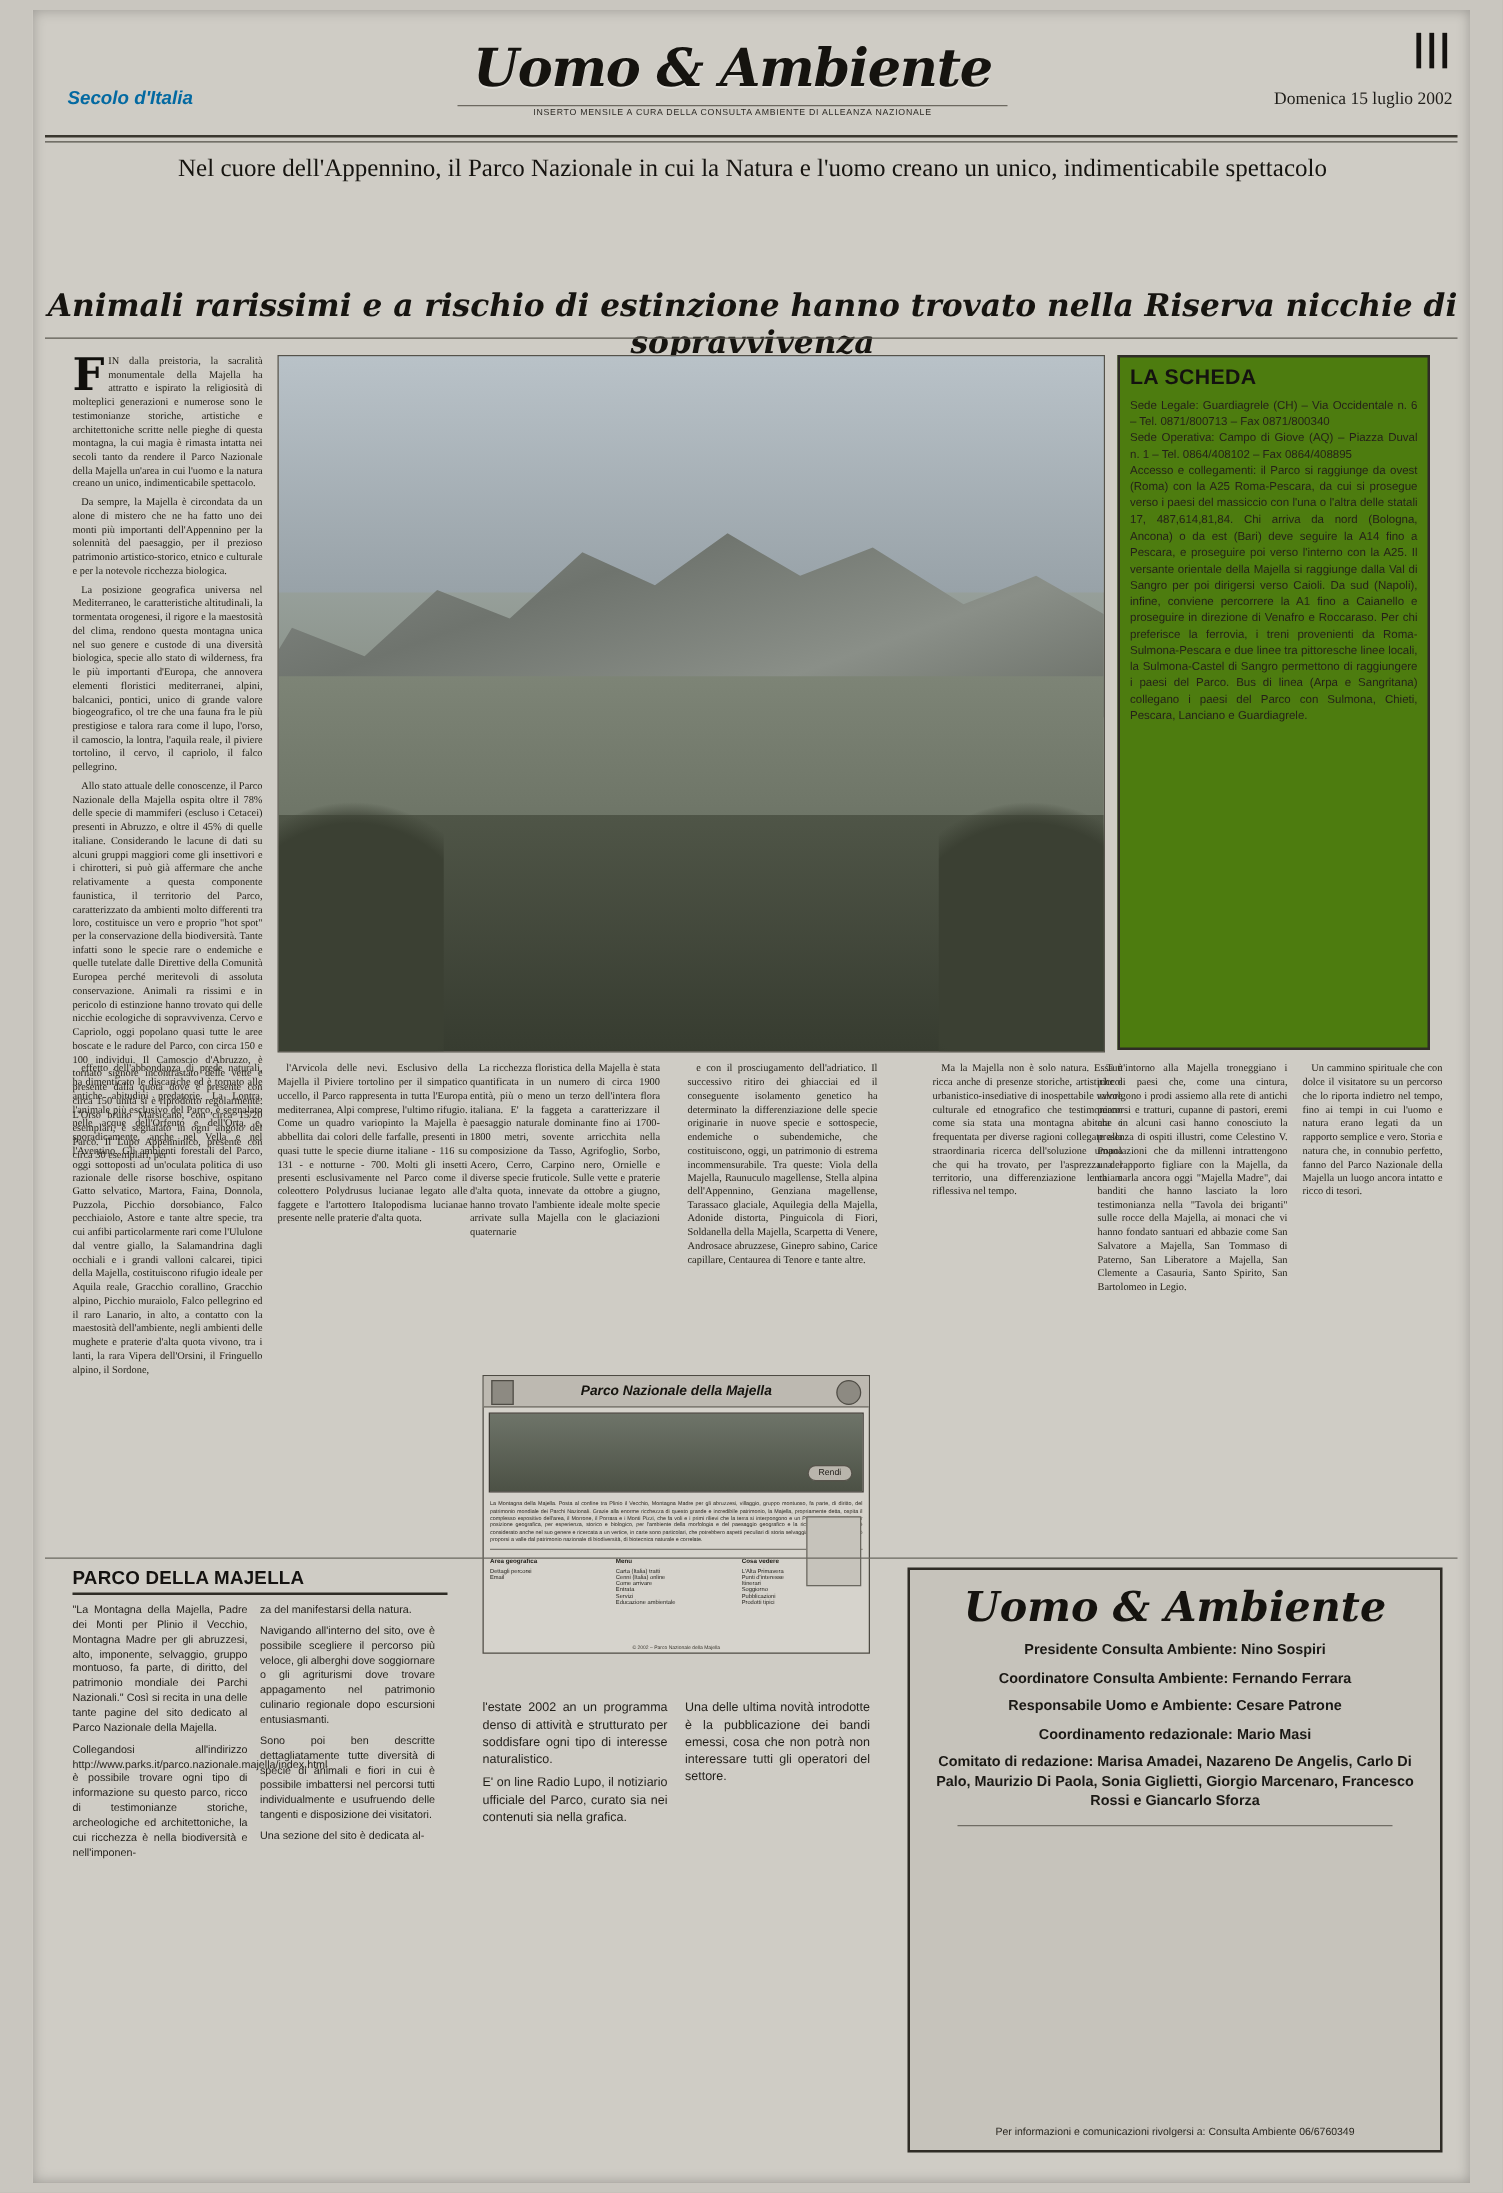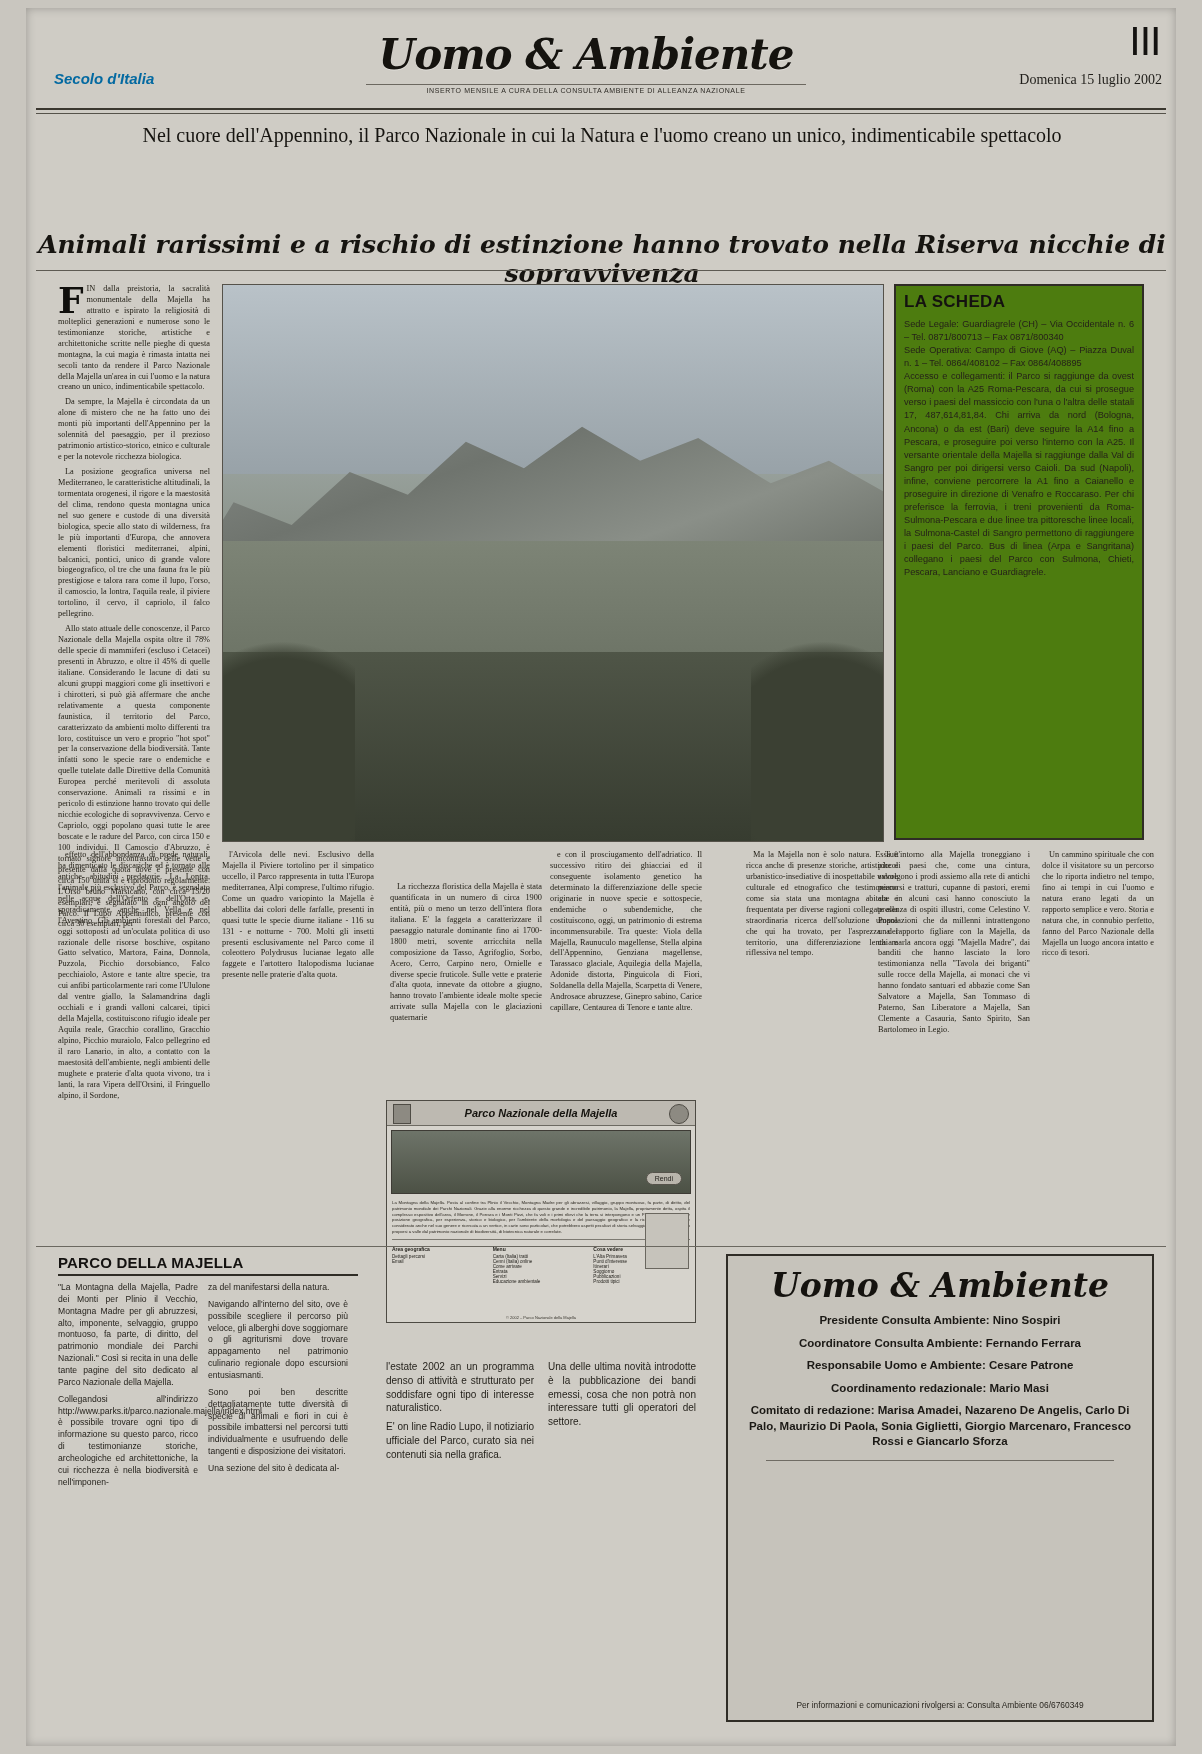--- a/index.html
+++ b/index.html
@@ -143,21 +143,21 @@
 
   
   .lower{position:absolute;top:842px;left:0;width:1150px;height:400px;}
   .lcol{
     position:absolute;top:0;width:152px;height:398px;
     font-size:8.3px;line-height:1.32;text-align:justify;color:#242118;
   }
   .lcol p{margin:0 0 4px 0;text-indent:7px;}
   #l1{left:32px;}
   #l2{left:196px;}
-  #l3{left:364px;margin-top:32px;}
+  #l3{left:350px;}
   #l4{left:524px;}
   #l5{left:720px;}
   #l6{left:852px;}
   #l7{left:1016px;width:112px;}
 
   
   .webshot{
     position:absolute;left:360px;top:1092px;width:310px;height:223px;
     background:#d6d3cc;border:1px solid #4d4a43;
     box-sizing:border-box;

